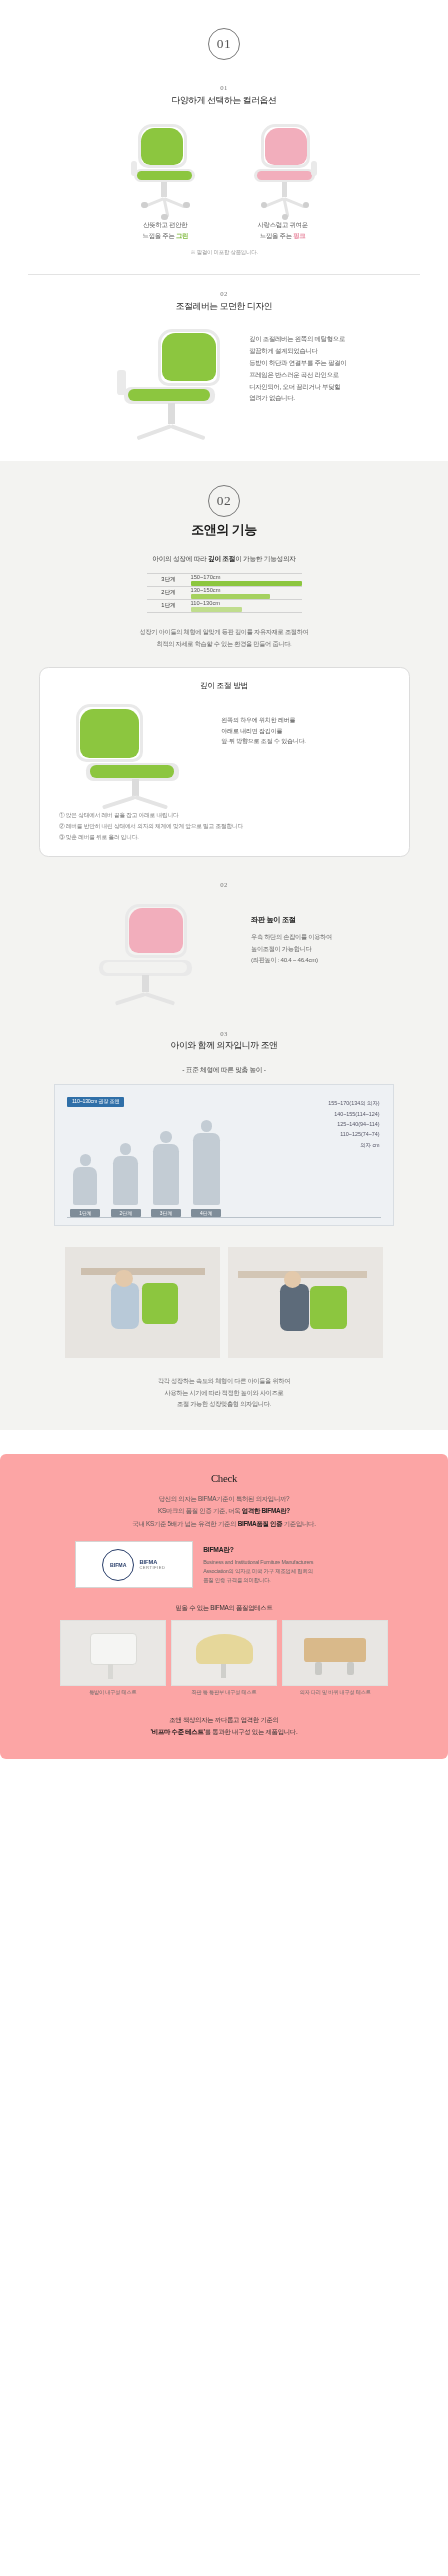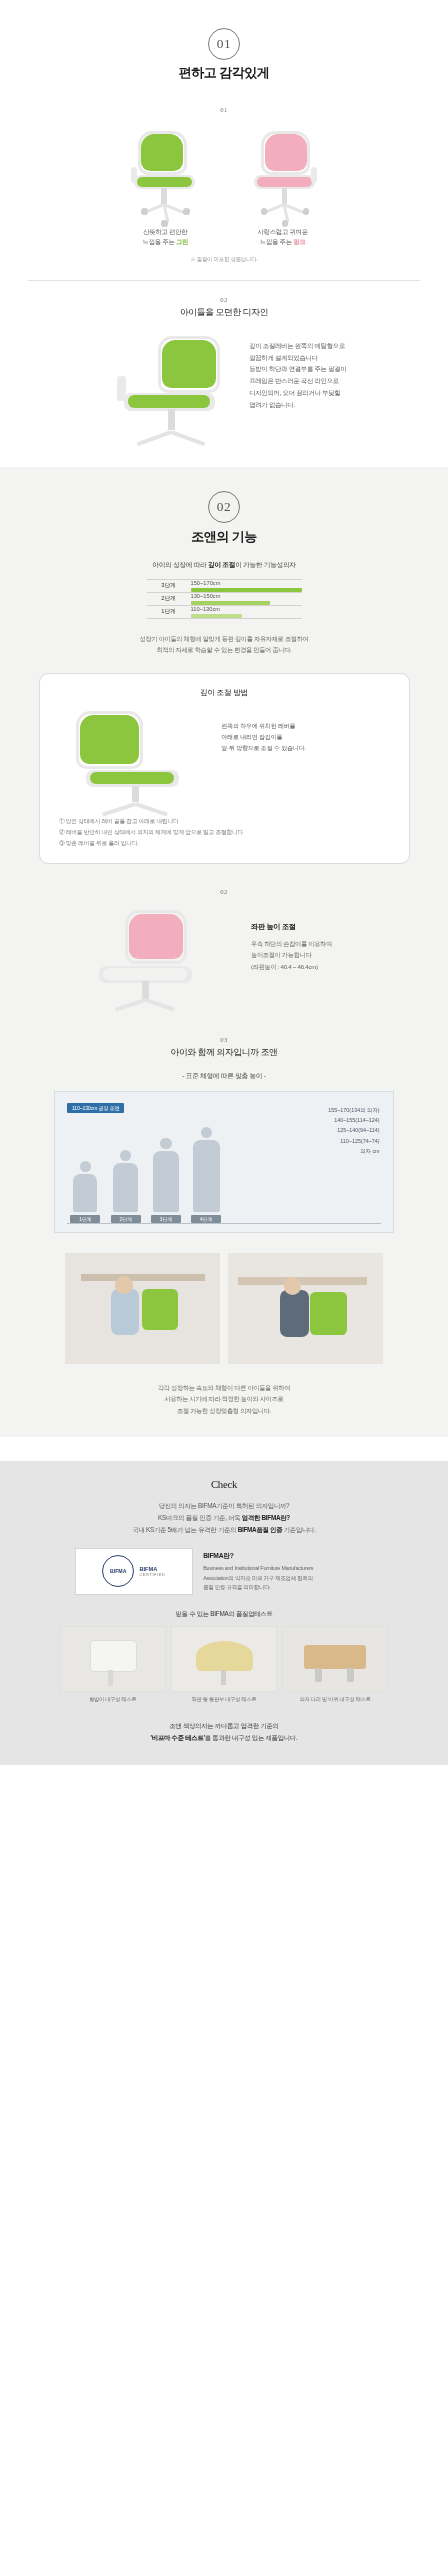--- a/index.html
+++ b/index.html
@@ -97,21 +97,21 @@
   .sil-body { background: #c3ccd4; border-radius: 7.2px 7.2px 2.1px 2.1px; margin: 0 auto; position: relative; }
   .sil-head { width: 11.3px; height: 11.3px; background: #c3ccd4; border-radius: 50%; margin: 0 auto 1.5px; }
   .sil-cap { margin-top: 3.6px; font-size: 4.9px; color: #fff; background: #7f8d99; border-radius: 1px; padding: 1px 0; width: 30px; }
   .chart-base { height: 0.5px; background: #b9c2ca; margin-top: 0; }
 
   
   .photo-pair { display: flex; justify-content: center; gap: 7.2px; margin-top: 20.6px; }
   .photo { width: 155px; height: 111px; position: relative; overflow: hidden; }
 
   
-  .check-wrap { background: #e5e5e5; margin-top: 24px; padding: 17.5px 0 20.6px; }
+  .check-wrap { background: #fca5a5; margin-top: 24px; padding: 17.5px 0 20.6px; border-radius: 6px; }
   .check-title { text-align: center; font-size: 10.8px; color: #222; letter-spacing: -0.3px; font-family: "Liberation Serif", serif; }
   .check-q { text-align: center; font-size: 6.4px; color: #555; margin-top: 9.3px; line-height: 1.9; letter-spacing: -0.3px; }
   .check-q b { color: #222; }
   .bifma-row { display: flex; justify-content: center; gap: 10.3px; margin-top: 11.3px; align-items: center; }
   .cert-box { width: 118px; height: 47px; border: 0.5px solid #d5d5d3; background: #fff; display: flex; align-items: center; justify-content: center; gap: 5.2px; }
   .bifma-txt { width: 170px; font-size: 5.4px; color: #666; line-height: 1.7; letter-spacing: -0.2px; }
   .bifma-txt h5 { margin: 0 0 3.1px; font-size: 6.7px; color: #222; }
   .test-title { text-align: center; font-size: 6.4px; color: #333; margin-top: 15.5px; letter-spacing: -0.3px; }
   .test-row { display: flex; justify-content: center; gap: 5.2px; margin-top: 7.2px; }
   .test-cell { width: 106px; }
@@ -132,25 +132,25 @@
   .c-wheel { position: absolute; width: 6.2px; height: 6.2px; border-radius: 50%; background: #cfcfcf; }
   .c-arm { position: absolute; background: #eaeaea; border-radius: 3.1px; }
 </style>
 </head>
 <body>
 
 <div class="page">
 
   <div class="sec-head">
     <div class="num-circle">01</div>
-    <div class="sec-title">편하고 감각있게</div>
   </div>
 
   <div style="margin-top:24px;">
     <div class="sub-num">01</div>
+    <div class="sub-title">다양하게 선택하는 컬러옵션</div>
 
     <div class="pair">
       <div class="pair-cell">
         <div class="chair-box">
           <div class="chair">
             <div class="c-backrim" style="left:27px;top:4.1px;width:49px;height:44px;"></div>
             <div class="c-back" style="left:30px;top:7.7px;width:42px;height:37px;background:#8cc63f;"></div>
             <div class="c-seatrim" style="left:23px;top:49px;width:61px;height:13.4px;"></div>
             <div class="c-seat" style="left:26px;top:51px;width:55px;height:9.3px;background:#8cc63f;"></div>
             <div class="c-arm" style="left:19.6px;top:41px;width:6.2px;height:15.5px;"></div>
@@ -197,21 +197,21 @@
       </div>
     </div>
 
     <div class="note">※ 팔걸이 미포함 상품입니다.</div>
   </div>
 
   <div class="hr-sep"></div>
 
   <div style="margin-top:15.5px;">
     <div class="sub-num">02</div>
-    <div class="sub-title">아이들을 모던한 디자인</div>
+    <div class="sub-title">조절레버는 모던한 디자인</div>
 
     <div class="design-row">
       <div class="design-img">
         <div class="chair">
           <div class="c-backrim" style="left:77px;top:3.1px;width:62px;height:57px;"></div>
           <div class="c-back" style="left:81px;top:7.2px;width:54px;height:48px;background:#8cc63f;"></div>
           <div class="c-seatrim" style="left:43px;top:61px;width:91px;height:17.5px;"></div>
           <div class="c-seat" style="left:47px;top:63px;width:82px;height:12.4px;background:#8cc63f;"></div>
           <div class="c-arm" style="left:36px;top:44px;width:9.3px;height:25px;"></div>
           <div class="c-post" style="left:87px;top:77px;width:7.2px;height:20.6px;"></div>

